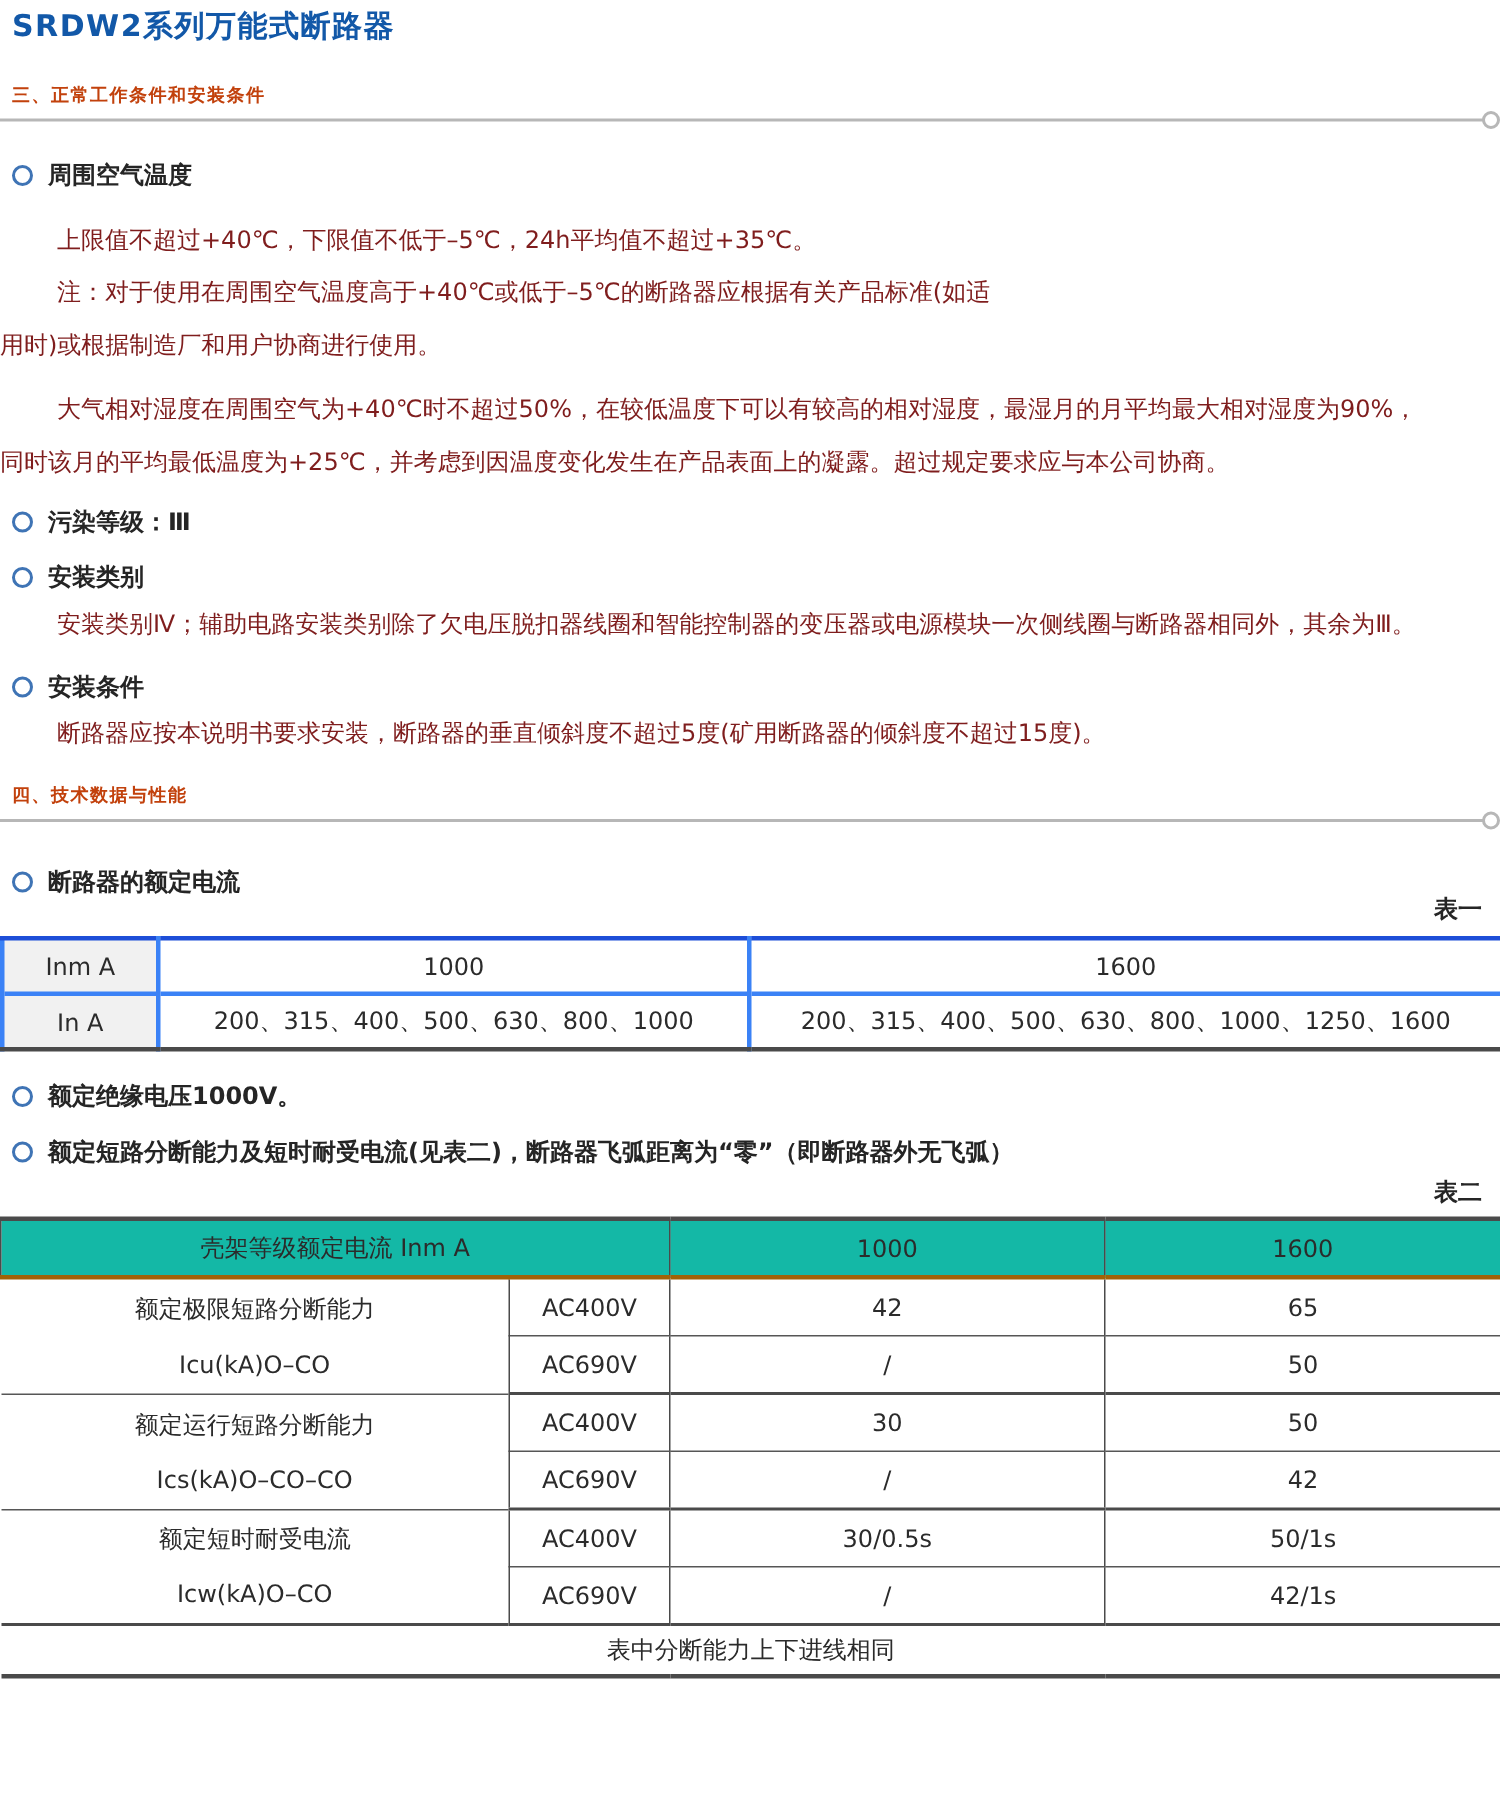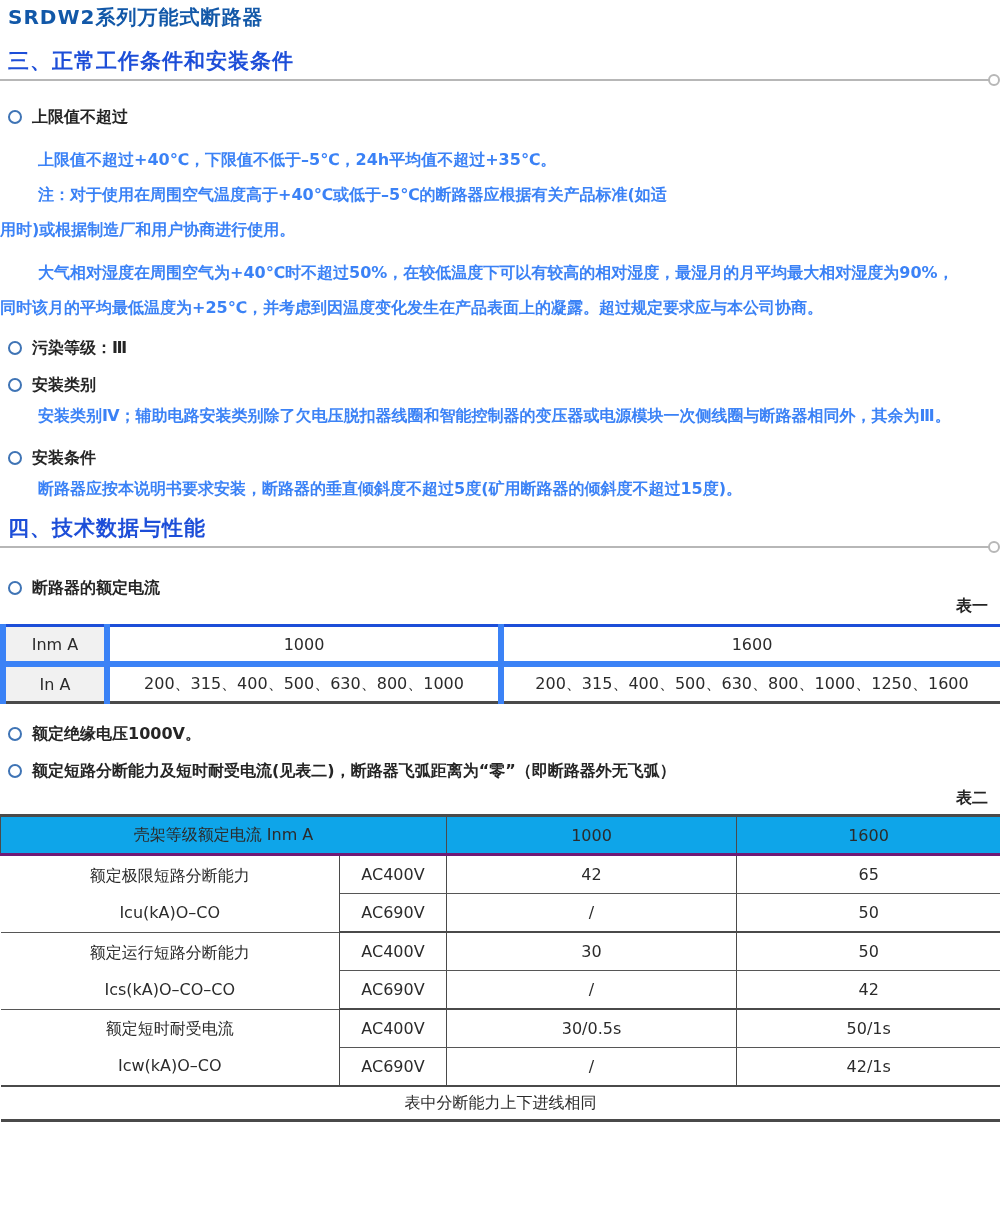--- a/index.html
+++ b/index.html
@@ -10,55 +10,55 @@
   }
   .page{position:relative;width:1000px;height:1140px;}
 
   h1.doc-title{
     margin:0 0 0 8px;padding-top:5px;
     font-size:20px;line-height:24px;font-weight:bold;
     color:#1258a8;letter-spacing:1px;
   }
   h2.sec-heading{
     margin:24px 0 0 8px;
-    font-size:21px;line-height:20px;font-weight:bold;
-    color:#1d4ed8;letter-spacing:1px;font-family:Liberation Mono, monospace;
+    font-size:12px;line-height:20px;font-weight:bold;
+    color:#c2410c;letter-spacing:1px;
   }
   .rule{display:flex;align-items:center;height:12px;margin-top:1px;}
   .rule-line{flex:1;height:2px;background:#b7b7b7;}
   .rule-dot{width:8px;height:8px;border:2px solid #b7b7b7;border-radius:50%;background:#fff;flex:0 0 auto;margin-left:-1px;}
 
   .bullet{display:flex;align-items:center;margin-left:8px;height:20px;
     font-weight:bold;font-size:16px;line-height:20px;color:#252525;}
   .bullet .dot{width:10px;height:10px;border:2px solid #3f74b5;border-radius:50%;
     margin-right:10px;flex:0 0 auto;background:#fff;}
 
   .para{
     margin:0;font-size:16px;line-height:35px;
-    text-indent:38px;white-space:pre-wrap;color:#3b82f6;font-weight:bold;
+    text-indent:38px;white-space:pre-wrap;color:#7f1d1d;
   }
   .cap{font-size:16px;font-weight:bold;text-align:right;margin-right:12px;line-height:20px;color:#252525;}
 
   table.t{border-collapse:collapse;table-layout:fixed;width:1000px;
     text-align:center;font-size:16px;color:#2b2b2b;}
   table.t td{padding:0;}
 
   
   .t1{margin-top:8px;}
-  .t1 td{border:6px solid #3b82f6;height:34px;}
+  .t1 td{border:3px solid #3b82f6;height:34px;}
   .t1 tr.r1 td{border-top:3px solid #1d4ed8;border-bottom:2px solid #4a4a4a;}
   .t1 tr.r2 td{border-bottom:3px solid #4a4a4a;}
   .t1 td.lbl{background:#f1f1f1;}
 
   
   .t2{margin-top:6px;}
   .t2 td{height:37px;}
   .t2 td.vline{border-right:1px solid #4a4a4a;}
-  .t2 tr.hdr td{background:#0ea5e9;height:36px;
-    border-top:3px solid #4a4a4a;border-bottom:3px solid #701a75;}
+  .t2 tr.hdr td{background:#14b8a6;height:36px;
+    border-top:3px solid #4a4a4a;border-bottom:3px solid #a16207;}
   .t2 tr.hdr td:first-child{border-left:1px solid #4a4a4a;}
   .t2 tr.hdr td:last-child{border-right:1px solid #4a4a4a;}
   .t2 tr.sub1 td{border-bottom:1px solid #565656;}
   .t2 tr.sub2 td{border-bottom:2px solid #4a4a4a;}
   .t2 tr.ftr td{height:32px;border-top:2px solid #4a4a4a;border-bottom:3px solid #4a4a4a;}
   .t2 .grp-line{line-height:37px;}
 </style>
 </head>
 <body>
 
@@ -67,21 +67,21 @@
   <h1 class="doc-title">SRDW2系列万能式断路器</h1>
 
   <h2 class="sec-heading">三、正常工作条件和安装条件</h2>
   <div class="rule">
     <div class="rule-line"></div>
     <div class="rule-dot"></div>
   </div>
 
   <div class="bullet" style="margin-top:21px">
     <span class="dot"></span>
-    <span>上限值不超过</span>
+    <span>周围空气温度</span>
   </div>
   <p class="para" style="margin-top:15px">上限值不超过+40℃，下限值不低于–5℃，24h平均值不超过+35℃。</p>
   <p class="para">注：对于使用在周围空气温度高于+40℃或低于–5℃的断路器应根据有关产品标准(如适
 用时)或根据制造厂和用户协商进行使用。</p>
 
   <p class="para" style="margin-top:8px">大气相对湿度在周围空气为+40℃时不超过50%，在较低温度下可以有较高的相对湿度，最湿月的月平均最大相对湿度为90%，
 同时该月的平均最低温度为+25℃，并考虑到因温度变化发生在产品表面上的凝露。超过规定要求应与本公司协商。</p>
 
   <div class="bullet" style="margin-top:13px">
     <span class="dot"></span>

